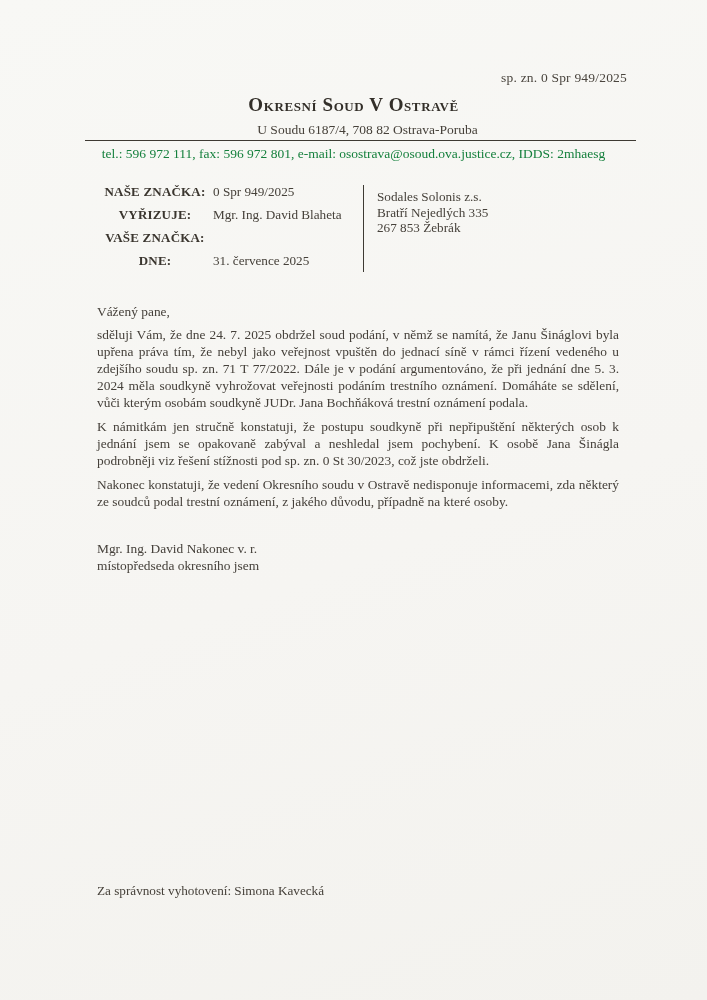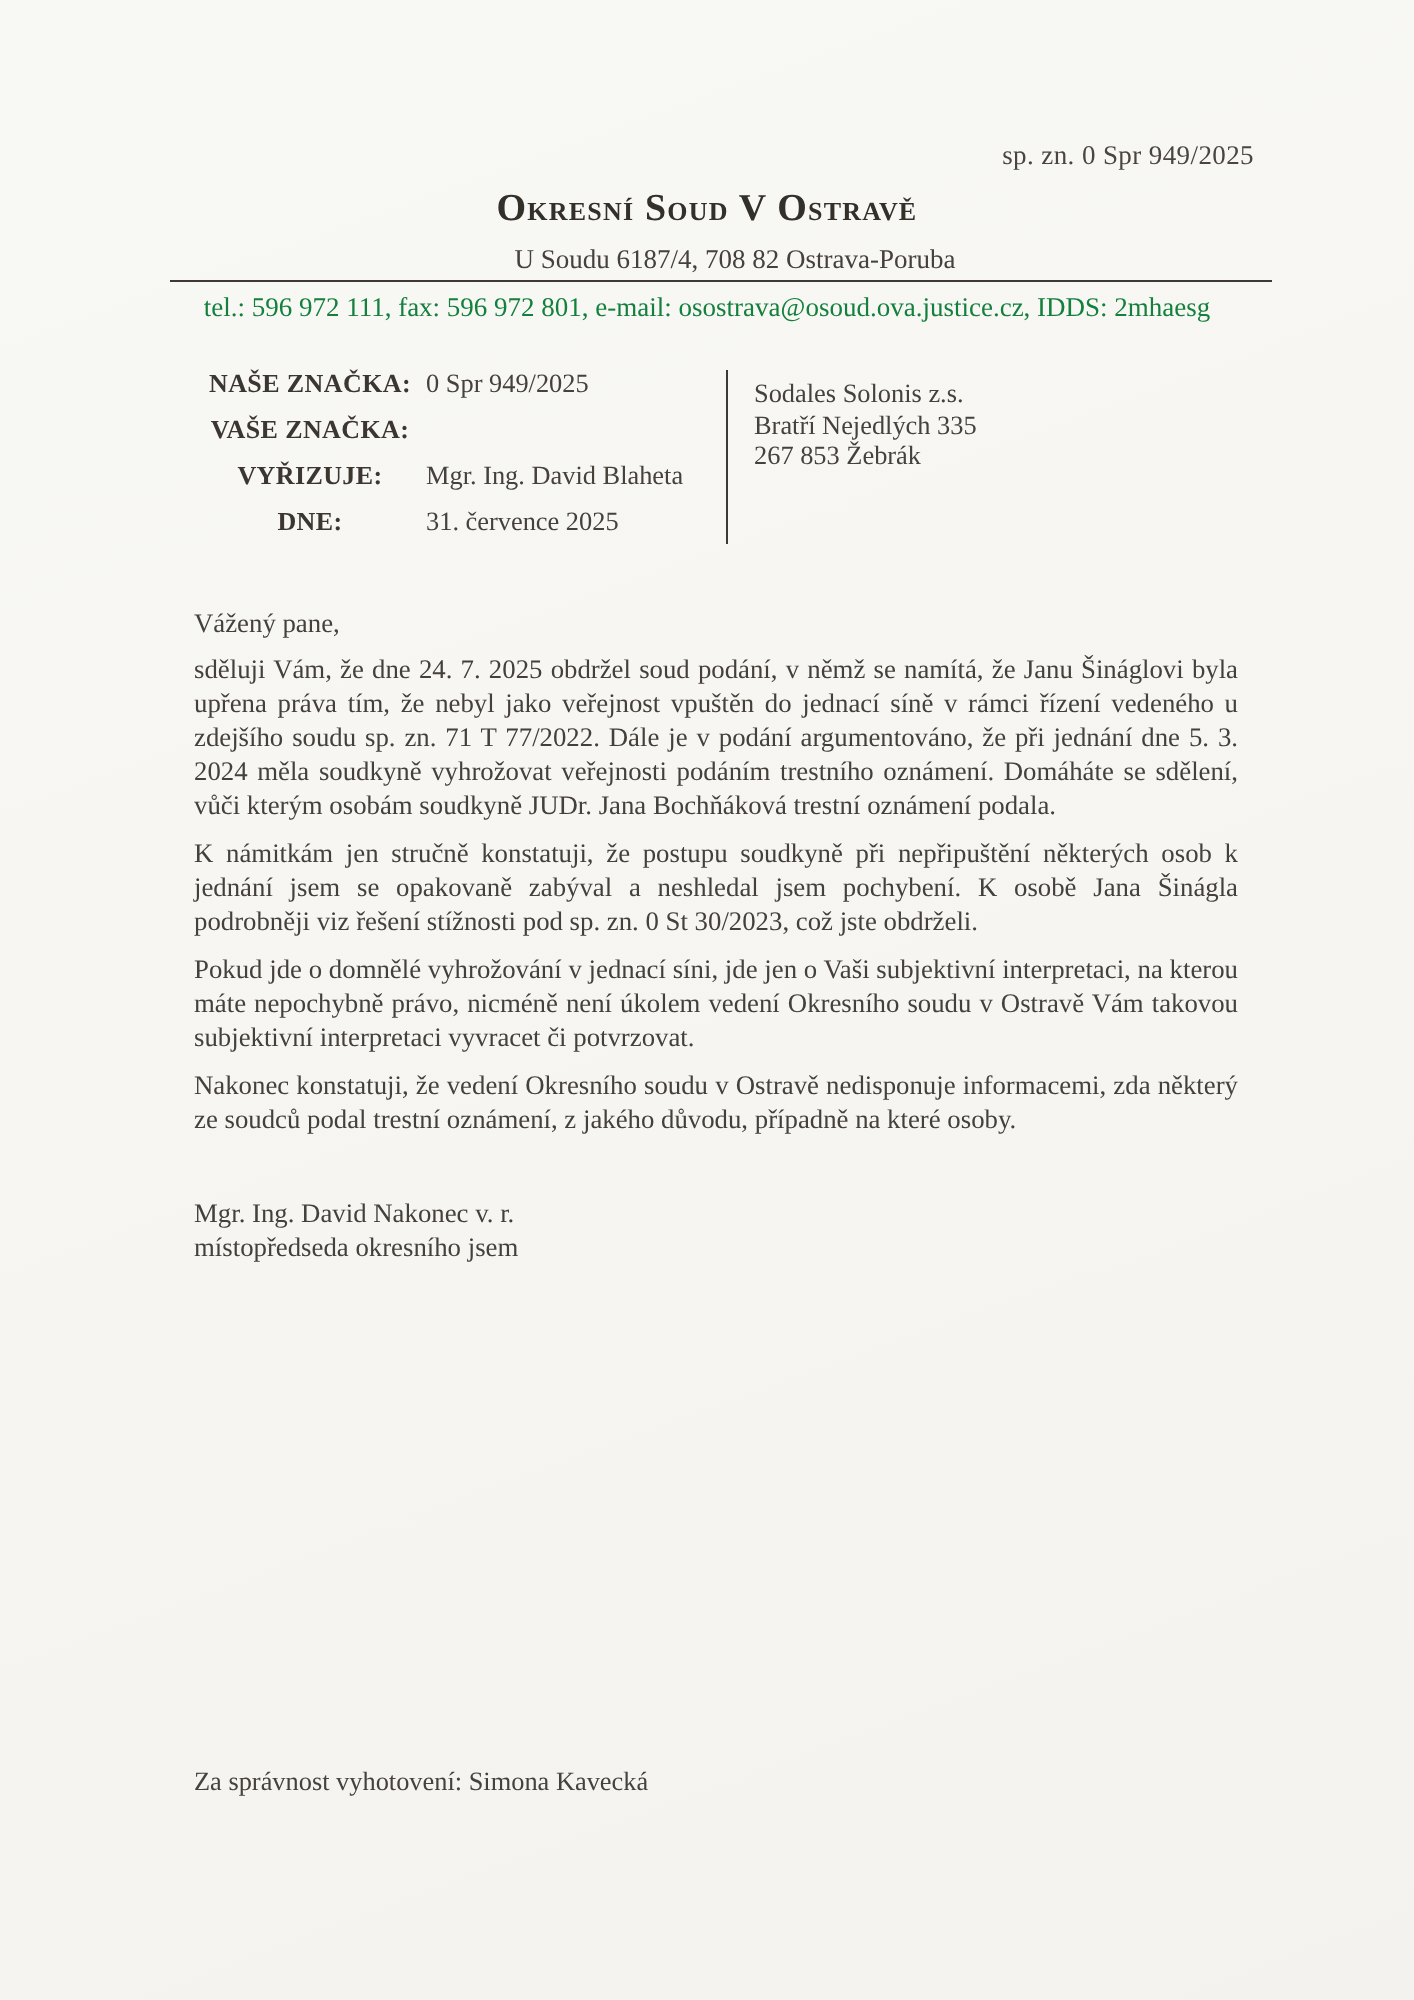--- a/index.html
+++ b/index.html
@@ -81,46 +81,45 @@
   <div class="court-address">U Soudu 6187/4, 708 82 Ostrava-Poruba</div>
   <div class="header-rule"></div>
   <div class="court-contact">tel.: 596 972 111, fax: 596 972 801, e-mail: osostrava@osoud.ova.justice.cz, IDDS: 2mhaesg</div>
 
   <div class="ref-block">
     <div class="ref-row">
       <span class="ref-label">NAŠE ZNAČKA:</span>
       <span class="ref-value">0 Spr 949/2025</span>
     </div>
     <div class="ref-row">
+      <span class="ref-label">VYŘIZUJE:</span>
+      <span class="ref-value">Mgr. Ing. David Blaheta</span>
+    </div>
+    <div class="ref-row">
       <span class="ref-label">VAŠE ZNAČKA:</span>
       <span class="ref-value"></span>
-    </div>
-    <div class="ref-row">
-      <span class="ref-label">VYŘIZUJE:</span>
-      <span class="ref-value">Mgr. Ing. David Blaheta</span>
     </div>
     <div class="ref-row">
       <span class="ref-label">DNE:</span>
       <span class="ref-value">31. července 2025</span>
     </div>
   </div>
 
   <div class="divider-v"></div>
 
   <div class="recipient">
     <div>Sodales Solonis z.s.</div>
     <div>Bratří Nejedlých 335</div>
     <div>267 853 Žebrák</div>
   </div>
 
   <div class="letter-body">
     <p class="salutation">Vážený pane,</p>
     <p class="para">sděluji Vám, že dne 24. 7. 2025 obdržel soud podání, v němž se namítá, že Janu Šináglovi byla upřena práva tím, že nebyl jako veřejnost vpuštěn do jednací síně v rámci řízení vedeného u zdejšího soudu sp. zn. 71 T 77/2022. Dále je v podání argumentováno, že při jednání dne 5. 3. 2024 měla soudkyně vyhrožovat veřejnosti podáním trestního oznámení. Domáháte se sdělení, vůči kterým osobám soudkyně JUDr. Jana Bochňáková trestní oznámení podala.</p>
     <p class="para">K námitkám jen stručně konstatuji, že postupu soudkyně při nepřipuštění některých osob k jednání jsem se opakovaně zabýval a neshledal jsem pochybení. K osobě Jana Šinágla podrobněji viz řešení stížnosti pod sp. zn. 0 St 30/2023, což jste obdrželi.</p>
-    <p class="para">Pokud jde o domnělé vyhrožování v jednací síni, jde jen o Vaši subjektivní interpretaci, na kterou máte nepochybně právo, nicméně není úkolem vedení Okresního soudu v Ostravě Vám takovou subjektivní interpretaci vyvracet či potvrzovat.</p>
     <p class="para">Nakonec konstatuji, že vedení Okresního soudu v Ostravě nedisponuje informacemi, zda některý ze soudců podal trestní oznámení, z jakého důvodu, případně na které osoby.</p>
     <div class="signature">
       <div>Mgr. Ing. David Nakonec v. r.</div>
       <div>místopředseda okresního jsem</div>
     </div>
   </div>
 
   <div class="clerk-note">Za správnost vyhotovení: Simona Kavecká</div>
 
 </div>

